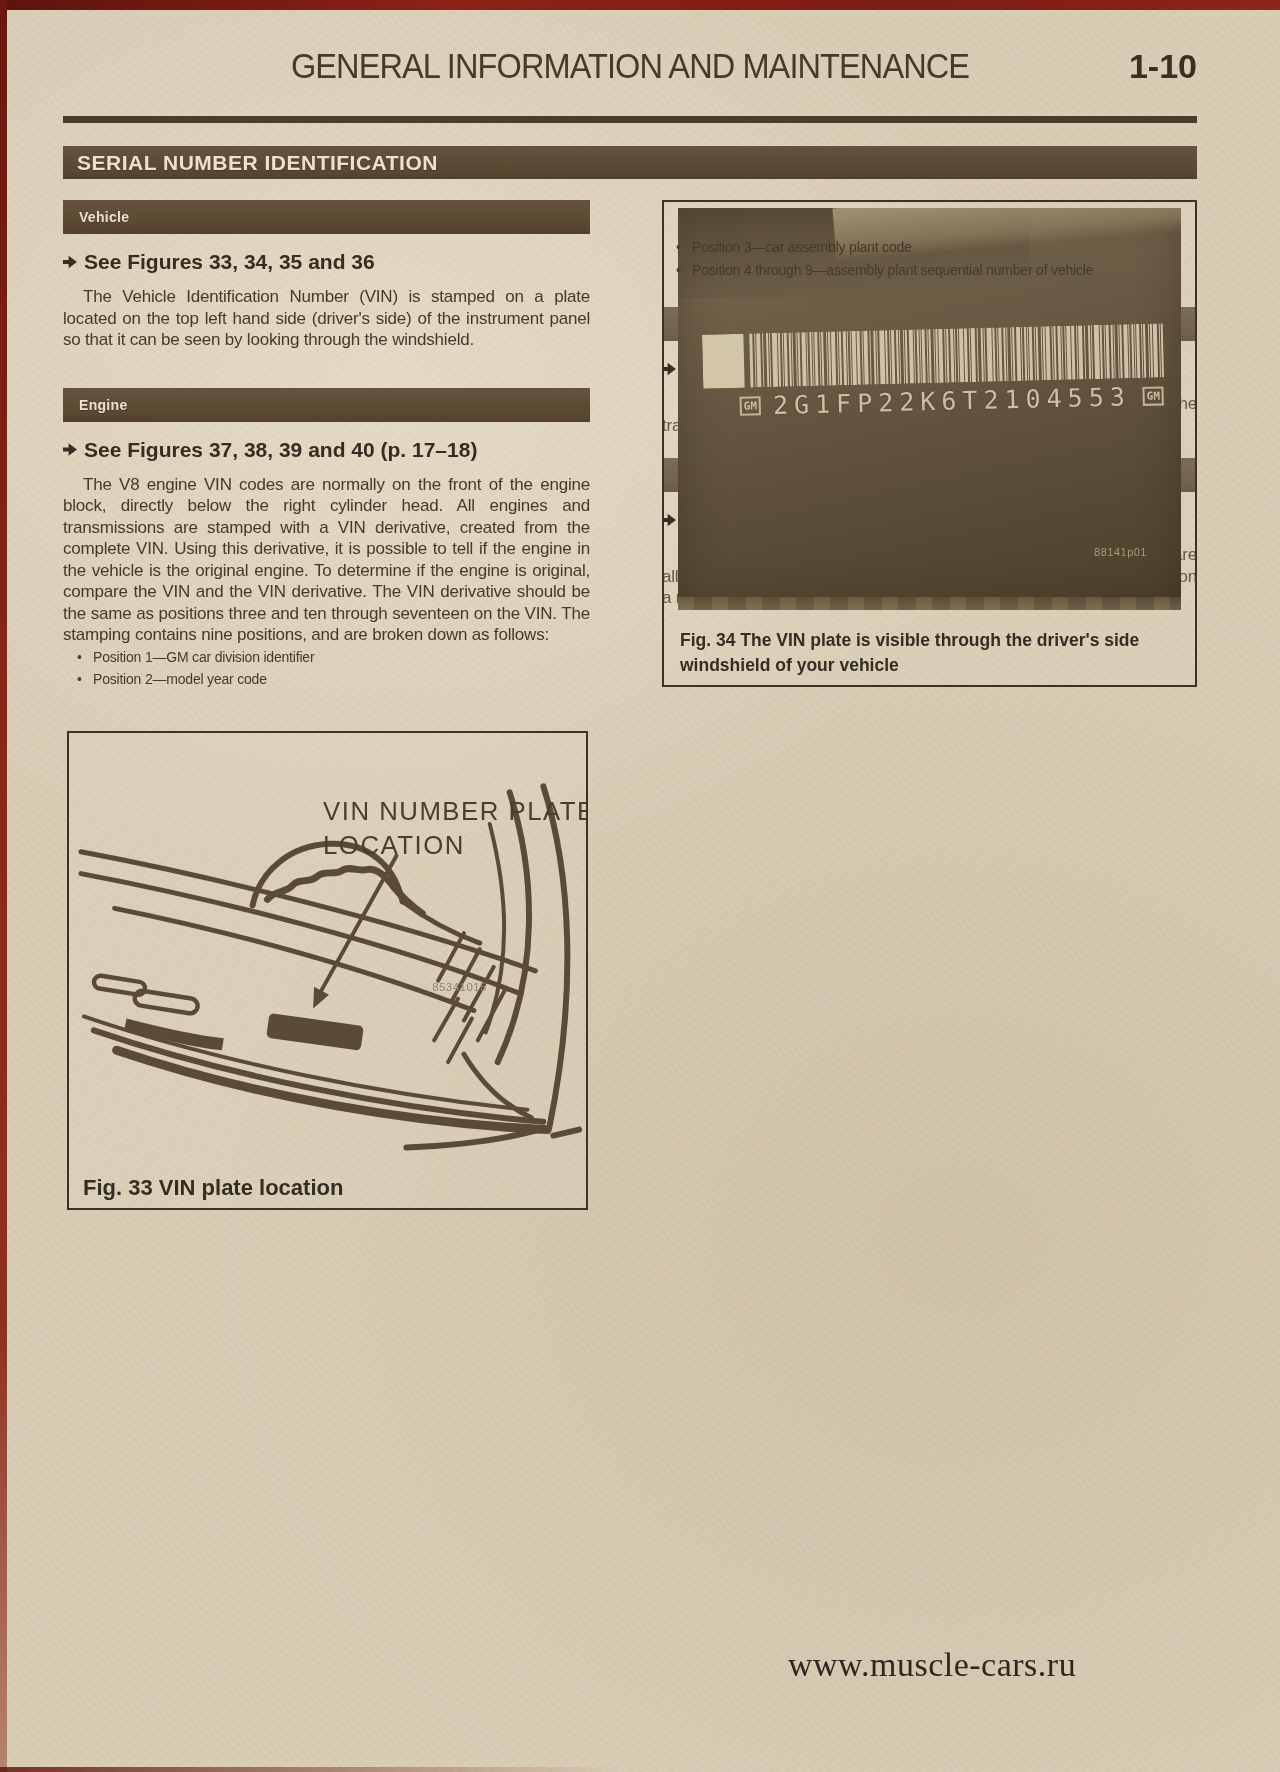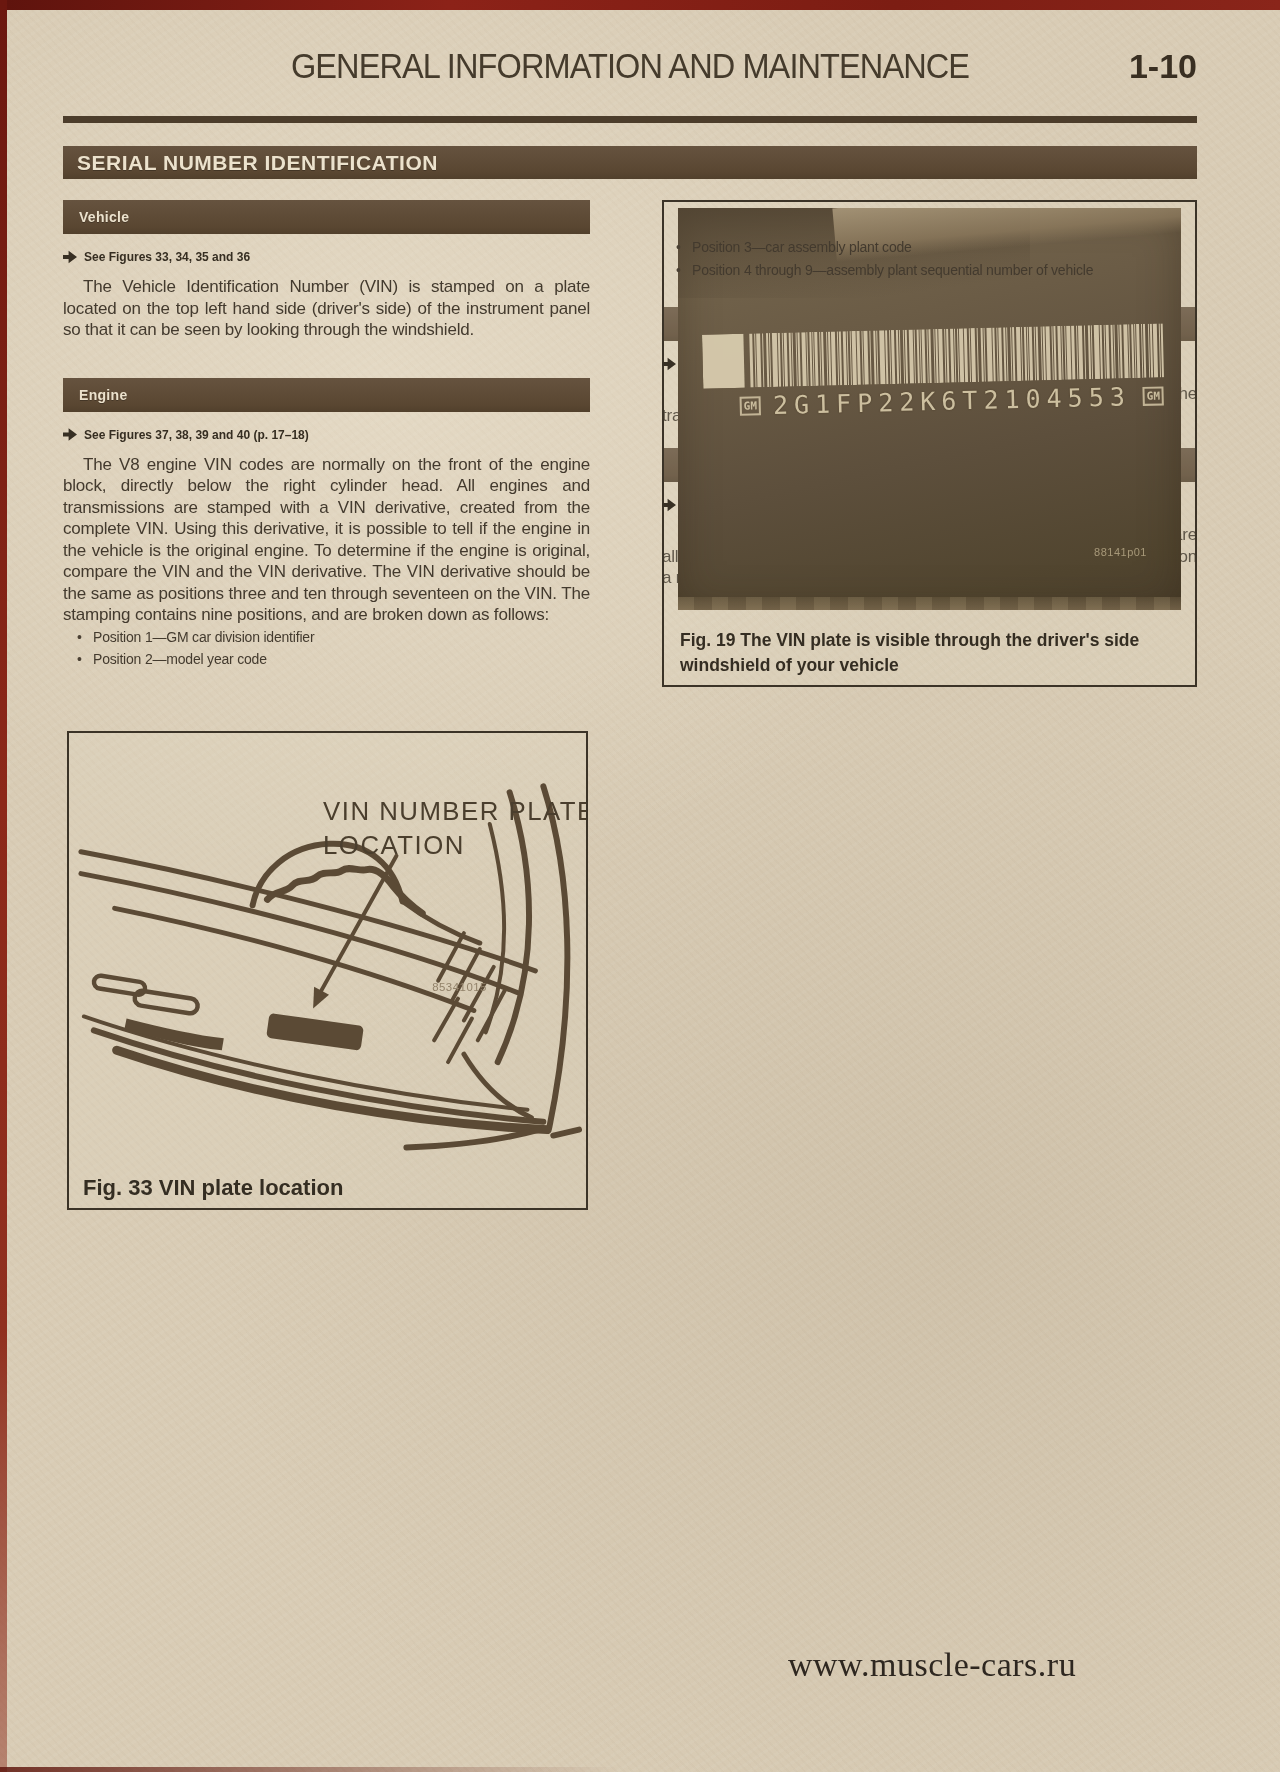--- a/index.html
+++ b/index.html
@@ -43,21 +43,21 @@
     font-size:21px; line-height:33px; padding-left:14px; letter-spacing:.5px; }
   .banner.sub { height:34px; font-size:14px; line-height:34px; padding-left:16px;
     letter-spacing:.3px; }
 
   
   .col { position:absolute; top:200px; }
   .col.left  { left:63px;  width:527px; }
   .col.right { left:662px; width:535px; }
 
   .see { display:flex; align-items:center; gap:7px; margin-top:16px;
-    font-weight:bold; font-size:12px; color:#352d21; }
+    font-weight:bold; font-size:21px; color:#352d21; }
   .arrow-icon { width:14px; height:14px; background:#372f23; flex:0 0 auto;
     clip-path:polygon(0 36%,40% 36%,40% 6%,100% 50%,40% 94%,40% 64%,0 64%); }
 
   .para { margin-top:12px; font-size:17px; line-height:21.5px; text-align:justify;
     text-indent:20px; letter-spacing:-.2px; color:#433a2e; }
 
   .bullets { list-style:none; }
   .bullets li { position:relative; padding-left:30px; font-size:14px; line-height:22.5px;
     letter-spacing:-.2px; color:#433a2e; }
   .bullets li::before { content:"•"; position:absolute; left:14px; top:0; color:#4a4033; }
@@ -198,21 +198,21 @@
           </svg>
           <div class="vin-row">
             <span class="gm-chip">GM</span>
             <span class="vin-text">2G1FP22K6T2104553</span>
             <span class="gm-chip">GM</span>
           </div>
         </div>
         <div class="photo-id">88141p01</div>
         <div class="photo-foot"></div>
       </div>
-      <div class="fig34-caption">Fig. 19  The VIN plate is visible through the driver's side windshield of your vehicle</div>
+      <div class="fig34-caption">Fig. 34  The VIN plate is visible through the driver's side windshield of your vehicle</div>
     </div>
 
     <ul class="bullets rc-bullets">
       <li>Position 3—car assembly plant code</li>
       <li>Position 4 through 9—assembly plant sequential number of vehicle</li>
     </ul>
 
     <div class="banner sub" style="margin-top:26px;">Transmission</div>
     <div class="see">
       <span class="arrow-icon"></span>

